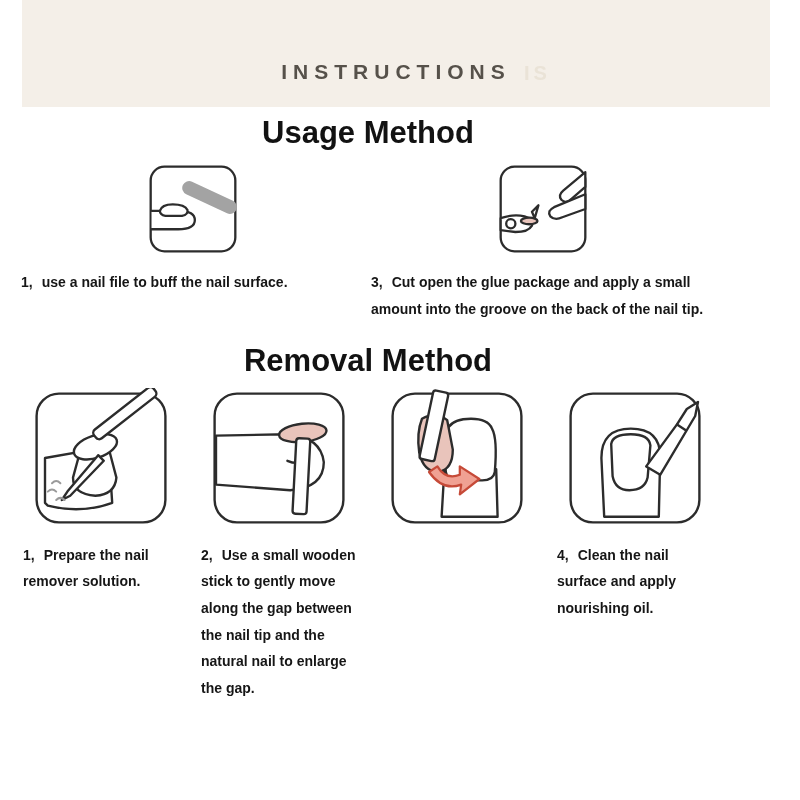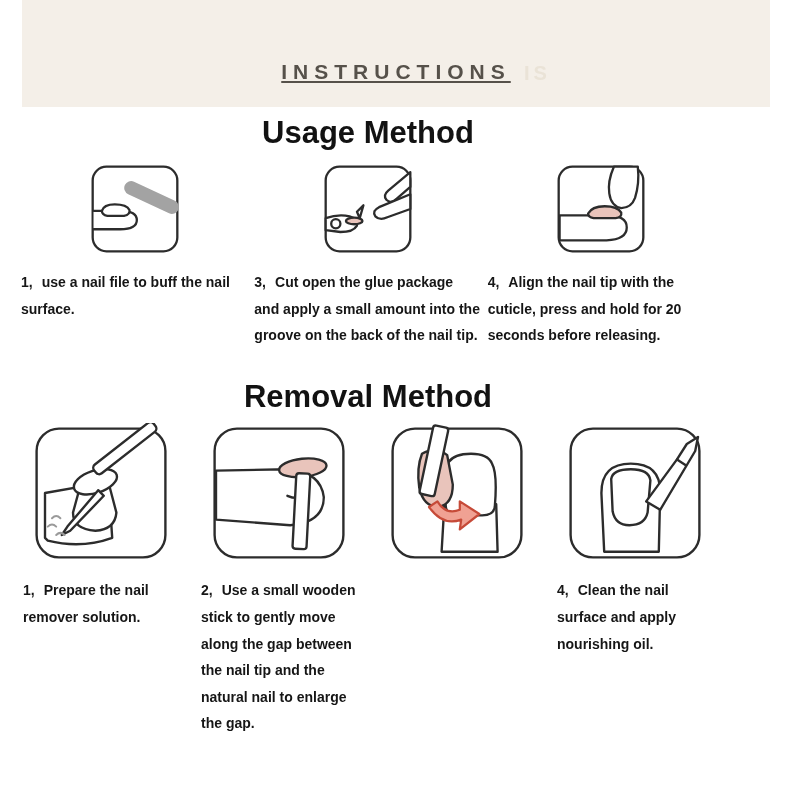--- a/index.html
+++ b/index.html
@@ -11,34 +11,34 @@
   .page { position:relative; width:800px; height:800px; }
 
   
   .band {
     position:absolute; left:22px; top:0; width:748px; height:107px;
     background:#f4efe8;
   }
   .band-title {
     position:absolute; left:0; right:0; top:60px;
     text-align:center; font-size:21px; font-weight:600;
-    letter-spacing:6px; color:#56514a;text-decoration:underline;
+    letter-spacing:6px; color:#56514a;
   }
   .ghost {
     position:absolute; left:502px; top:62px;
     font-size:20px; font-weight:700; letter-spacing:4px; color:#eae3d7;
   }
 
   .content { position:absolute; left:0; top:107px; width:736px; }
 
   .section-title {
     margin:6px 0 4px 0; text-align:center;
     font-size:31px; font-weight:700; color:#121212; line-height:1.3;
   }
-  .section-title.removal-title { margin-top:28px; }
+  .section-title.removal-title { margin-top:19px; }
 
   .row { display:flex; align-items:flex-start; }
   .usage-row  { padding:0 20px; gap:4px;justify-content:space-between; }
   .removal-row{ padding:0 22px; gap:20px; }
   .col { flex:1; min-width:0; }
 
   .icon { display:block; margin:6px auto 14px auto; }
   .usage-row  .icon { width:92px;  height:92px; }
   .removal-row .icon { width:140px; height:140px; margin-top:2px; }
 
@@ -95,29 +95,20 @@
           <path class="s" d="M96 10 L72 30 Q66 35 70 40 Q75 45 81 39 L96 26 Z"></path>
           <path class="s" d="M96 34 L62 48 Q54 52 58 58 Q63 63 71 59 L96 50 Z"></path>
           <path class="s" d="M4 60 Q18 55 30 58 Q40 61 38 68 Q34 75 20 75 L4 73 Z"></path>
           <circle class="s" cx="15" cy="66" r="5"></circle>
           <ellipse class="pk" cx="35" cy="63" rx="9" ry="3.6"></ellipse>
           <path class="s" d="M45 46 L41 60 L38 53 Z"></path>
         </svg>
         <p class="step-text"><span class="step-num">3,</span><span>Cut open the glue package and apply a small amount into the groove on the back of the nail tip.</span></p>
       </div>
 
-      <div class="col">
-        <svg class="icon" viewBox="0 0 100 100">
-          <rect class="s" x="4" y="4" width="92" height="92" rx="15"></rect>
-          <path class="s" d="M5 57 L56 57 Q78 57 78 70 Q78 83 56 84 L5 84 Z"></path>
-          <path class="pk" d="M36 55 Q40 47 54 47 Q68 47 72 54 Q73 59 66 60 L42 60 Q36 59 36 55 Z"></path>
-          <path class="s" d="M64 4 Q57 20 59 33 Q61 47 72 49 Q83 49 87 38 Q92 22 90 4 Z"></path>
-        </svg>
-        <p class="step-text"><span class="step-num">4,</span><span>Align the nail tip with the cuticle, press and hold for 20 seconds before releasing.</span></p>
-      </div>
 
 
     </div>
 
     <h2 class="section-title removal-title">Removal Method</h2>
 
     <div class="row removal-row">
 
       <div class="col col-r1">
         <svg class="icon" viewBox="0 0 100 100">

